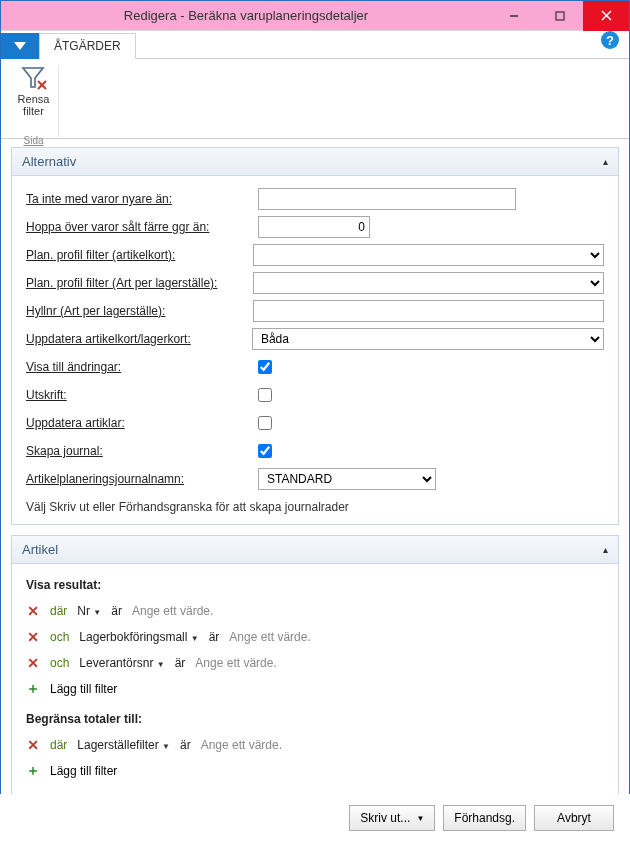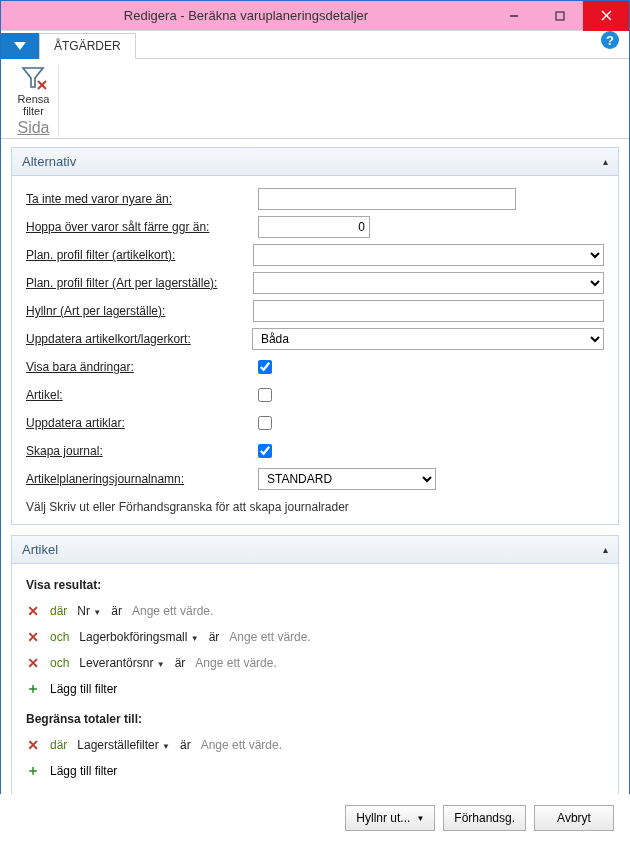--- a/index.html
+++ b/index.html
@@ -94,21 +94,21 @@
     display: flex;
     flex-direction: column;
     align-items: center;
     width: 50px;
     height: 72px;
     border-right: 1px solid #e2e2e2;
     padding: 0 6px;
   }
   .ribbon-group .icon { height: 30px; display:flex; align-items:center; justify-content:center; }
   .ribbon-group .label { font-size: 11px; color: #333; text-align: center; line-height: 12px; margin-top: 2px; }
-  .ribbon-group .sub { font-size: 16px; color: #888; margin-top: 2px; text-decoration: underline; }
+  .ribbon-group .sub { font-size: 10px; color: #888; margin-top: 18px; text-decoration: underline; }
 
   .content { padding: 8px 10px; }
   .panel {
     border: 1px solid #c7d7e8;
     background: #fff;
     margin-bottom: 10px;
   }
   .panel-header {
     height: 28px;
     background: linear-gradient(#f5f8fb, #e8eef5);
@@ -271,25 +271,25 @@
       </div>
       <div class="form-row">
         <span class="lbl">Hyllnr (Art per lagerställe):</span>
         <input type="text" class="w1" style="width: 358px;">
       </div>
       <div class="form-row">
         <span class="lbl">Uppdatera artikelkort/lagerkort:</span>
         <select class="w4"><option>Båda</option></select>
       </div>
       <div class="form-row">
-        <span class="lbl">Visa bara ändringar:</span>
+        <span class="lbl">Visa till ändringar:</span>
         <input type="checkbox" checked="" style="">
       </div>
       <div class="form-row">
-        <span class="lbl">Artikel:</span>
+        <span class="lbl">Utskrift:</span>
         <input type="checkbox" style="">
       </div>
       <div class="form-row">
         <span class="lbl">Uppdatera artiklar:</span>
         <input type="checkbox" style="">
       </div>
       <div class="form-row">
         <span class="lbl">Skapa journal:</span>
         <input type="checkbox" checked="" style="">
       </div>
@@ -350,18 +350,18 @@
         <span>Lägg till filter</span>
       </div>
 
     </div>
   </div>
 
 </div>
 
 <div class="footer">
   <button class="btn">
-    <span>Hyllnr ut...</span>
+    <span>Skriv ut...</span>
     <span class="tri">▼</span>
   </button>
   <button class="btn">Förhandsg.</button>
   <button class="btn">Avbryt</button>
 </div>
 
 </body></html>

